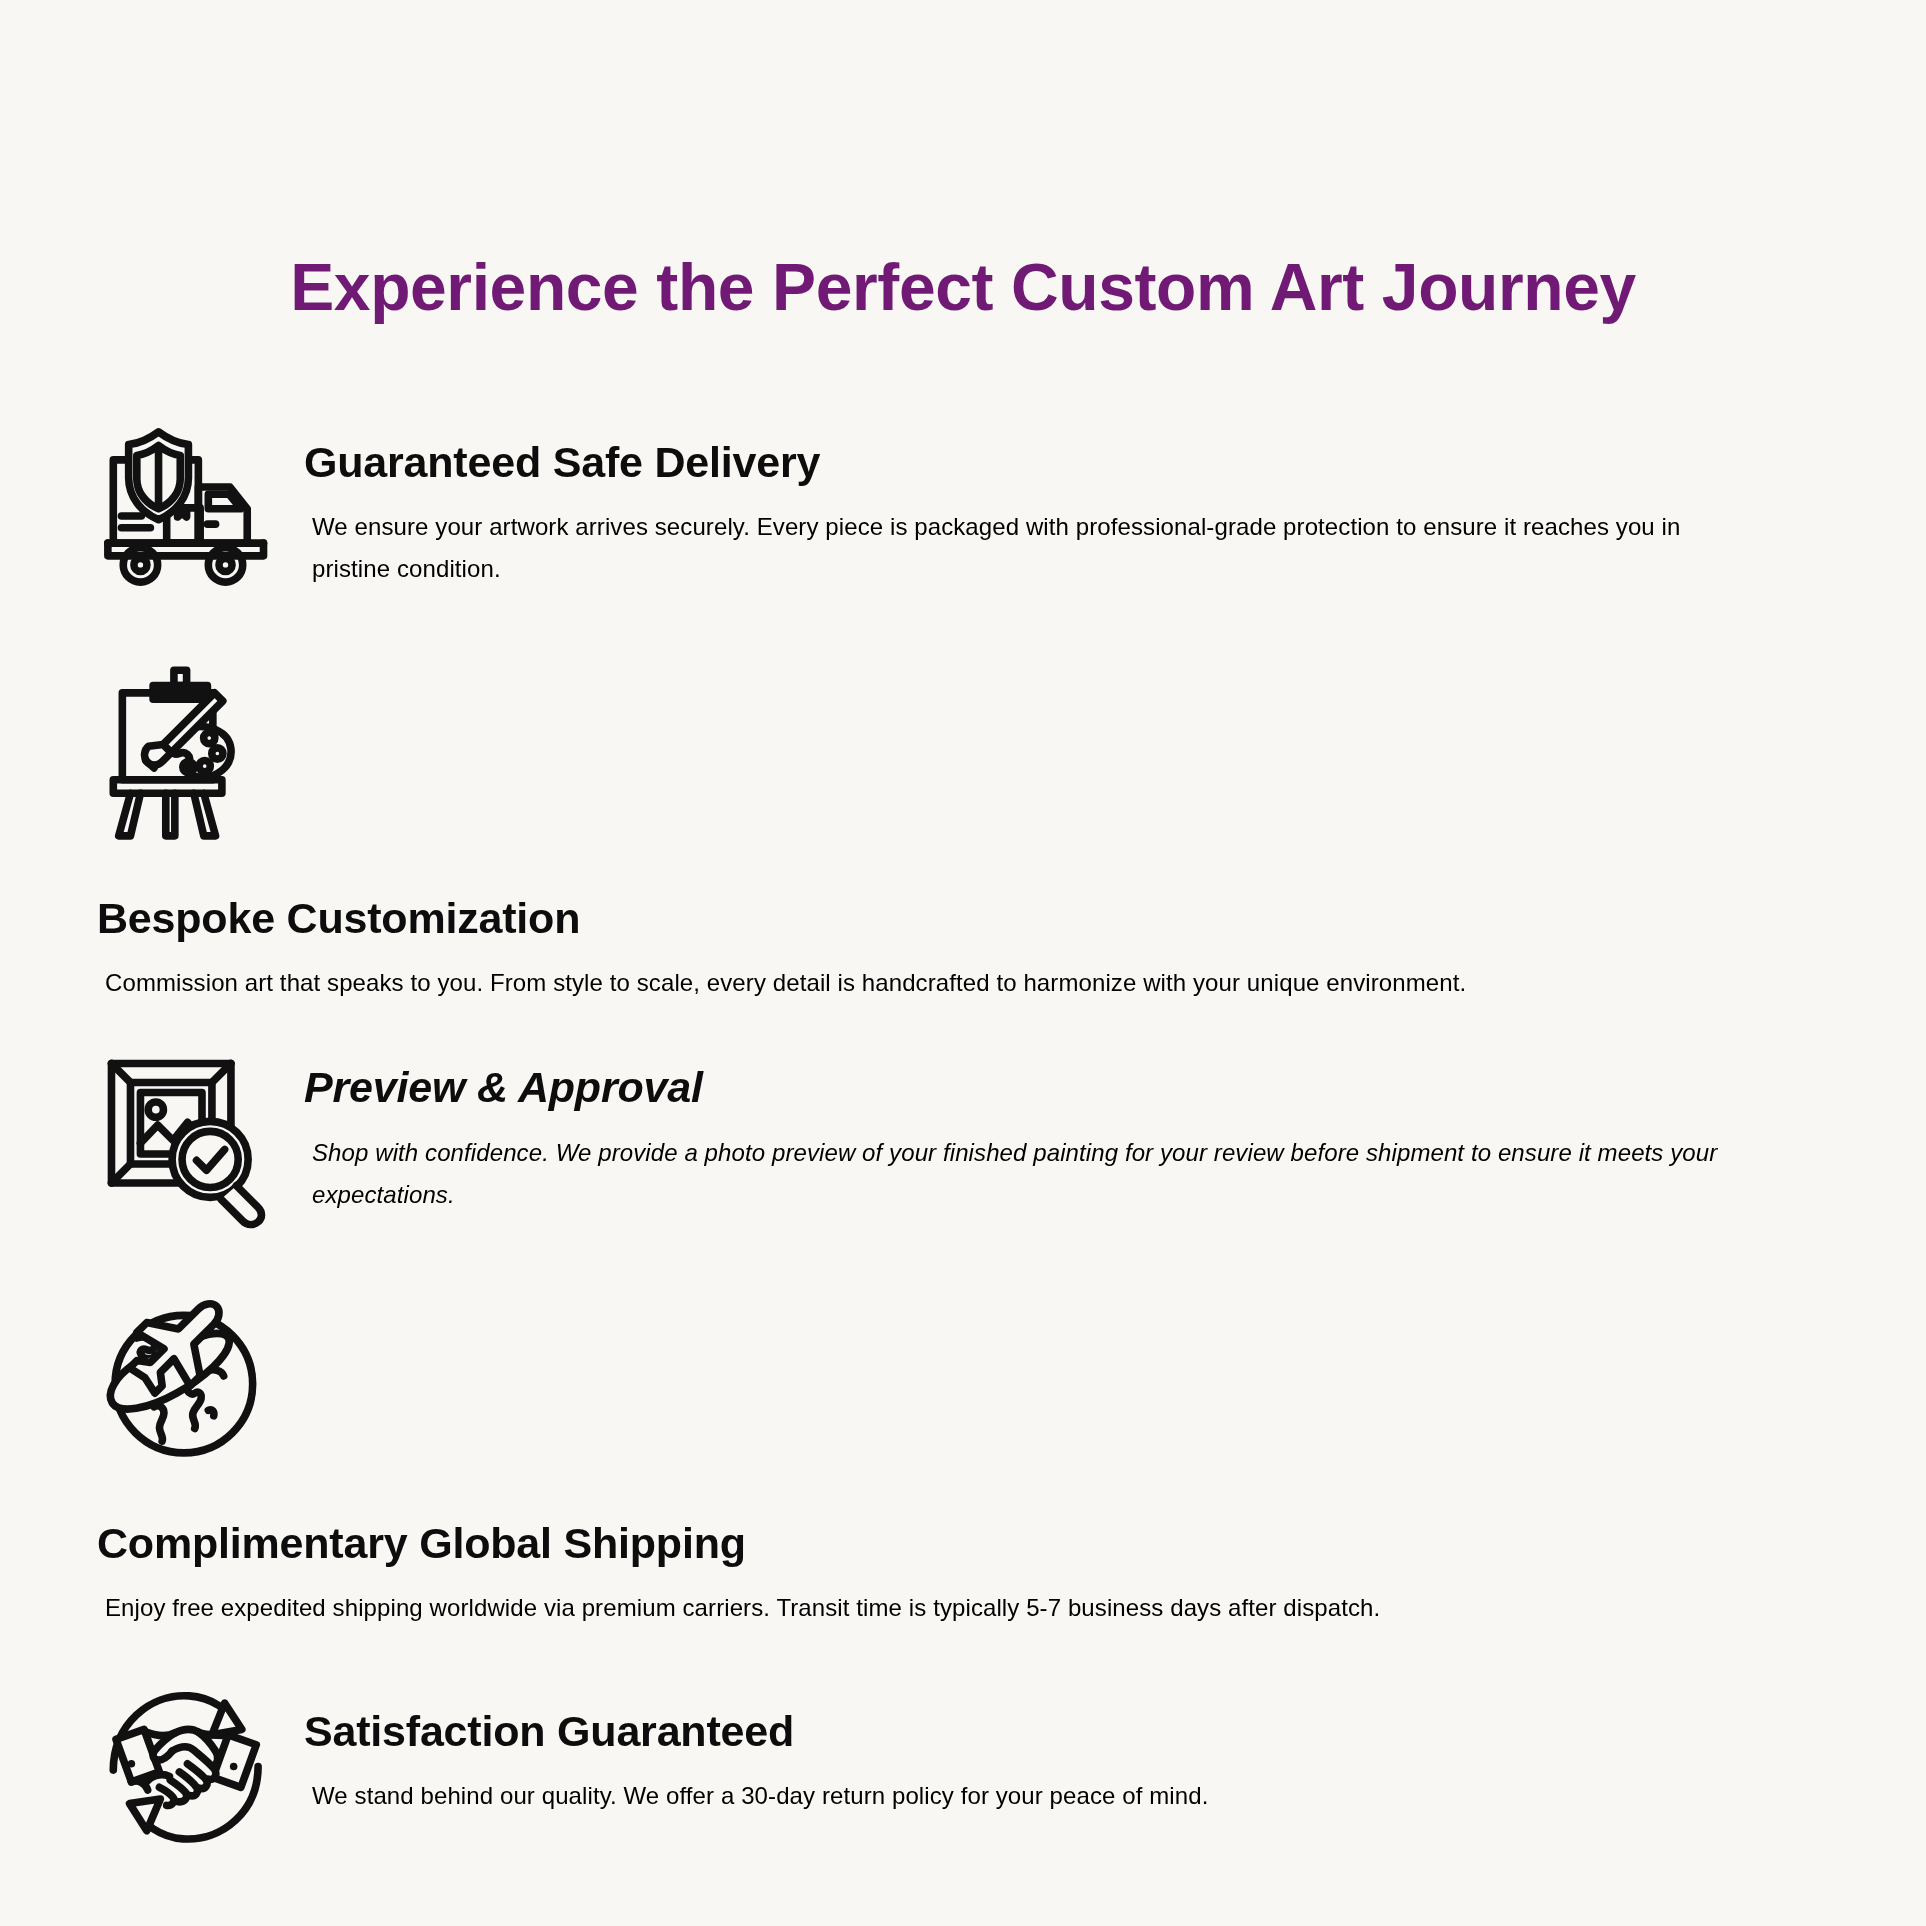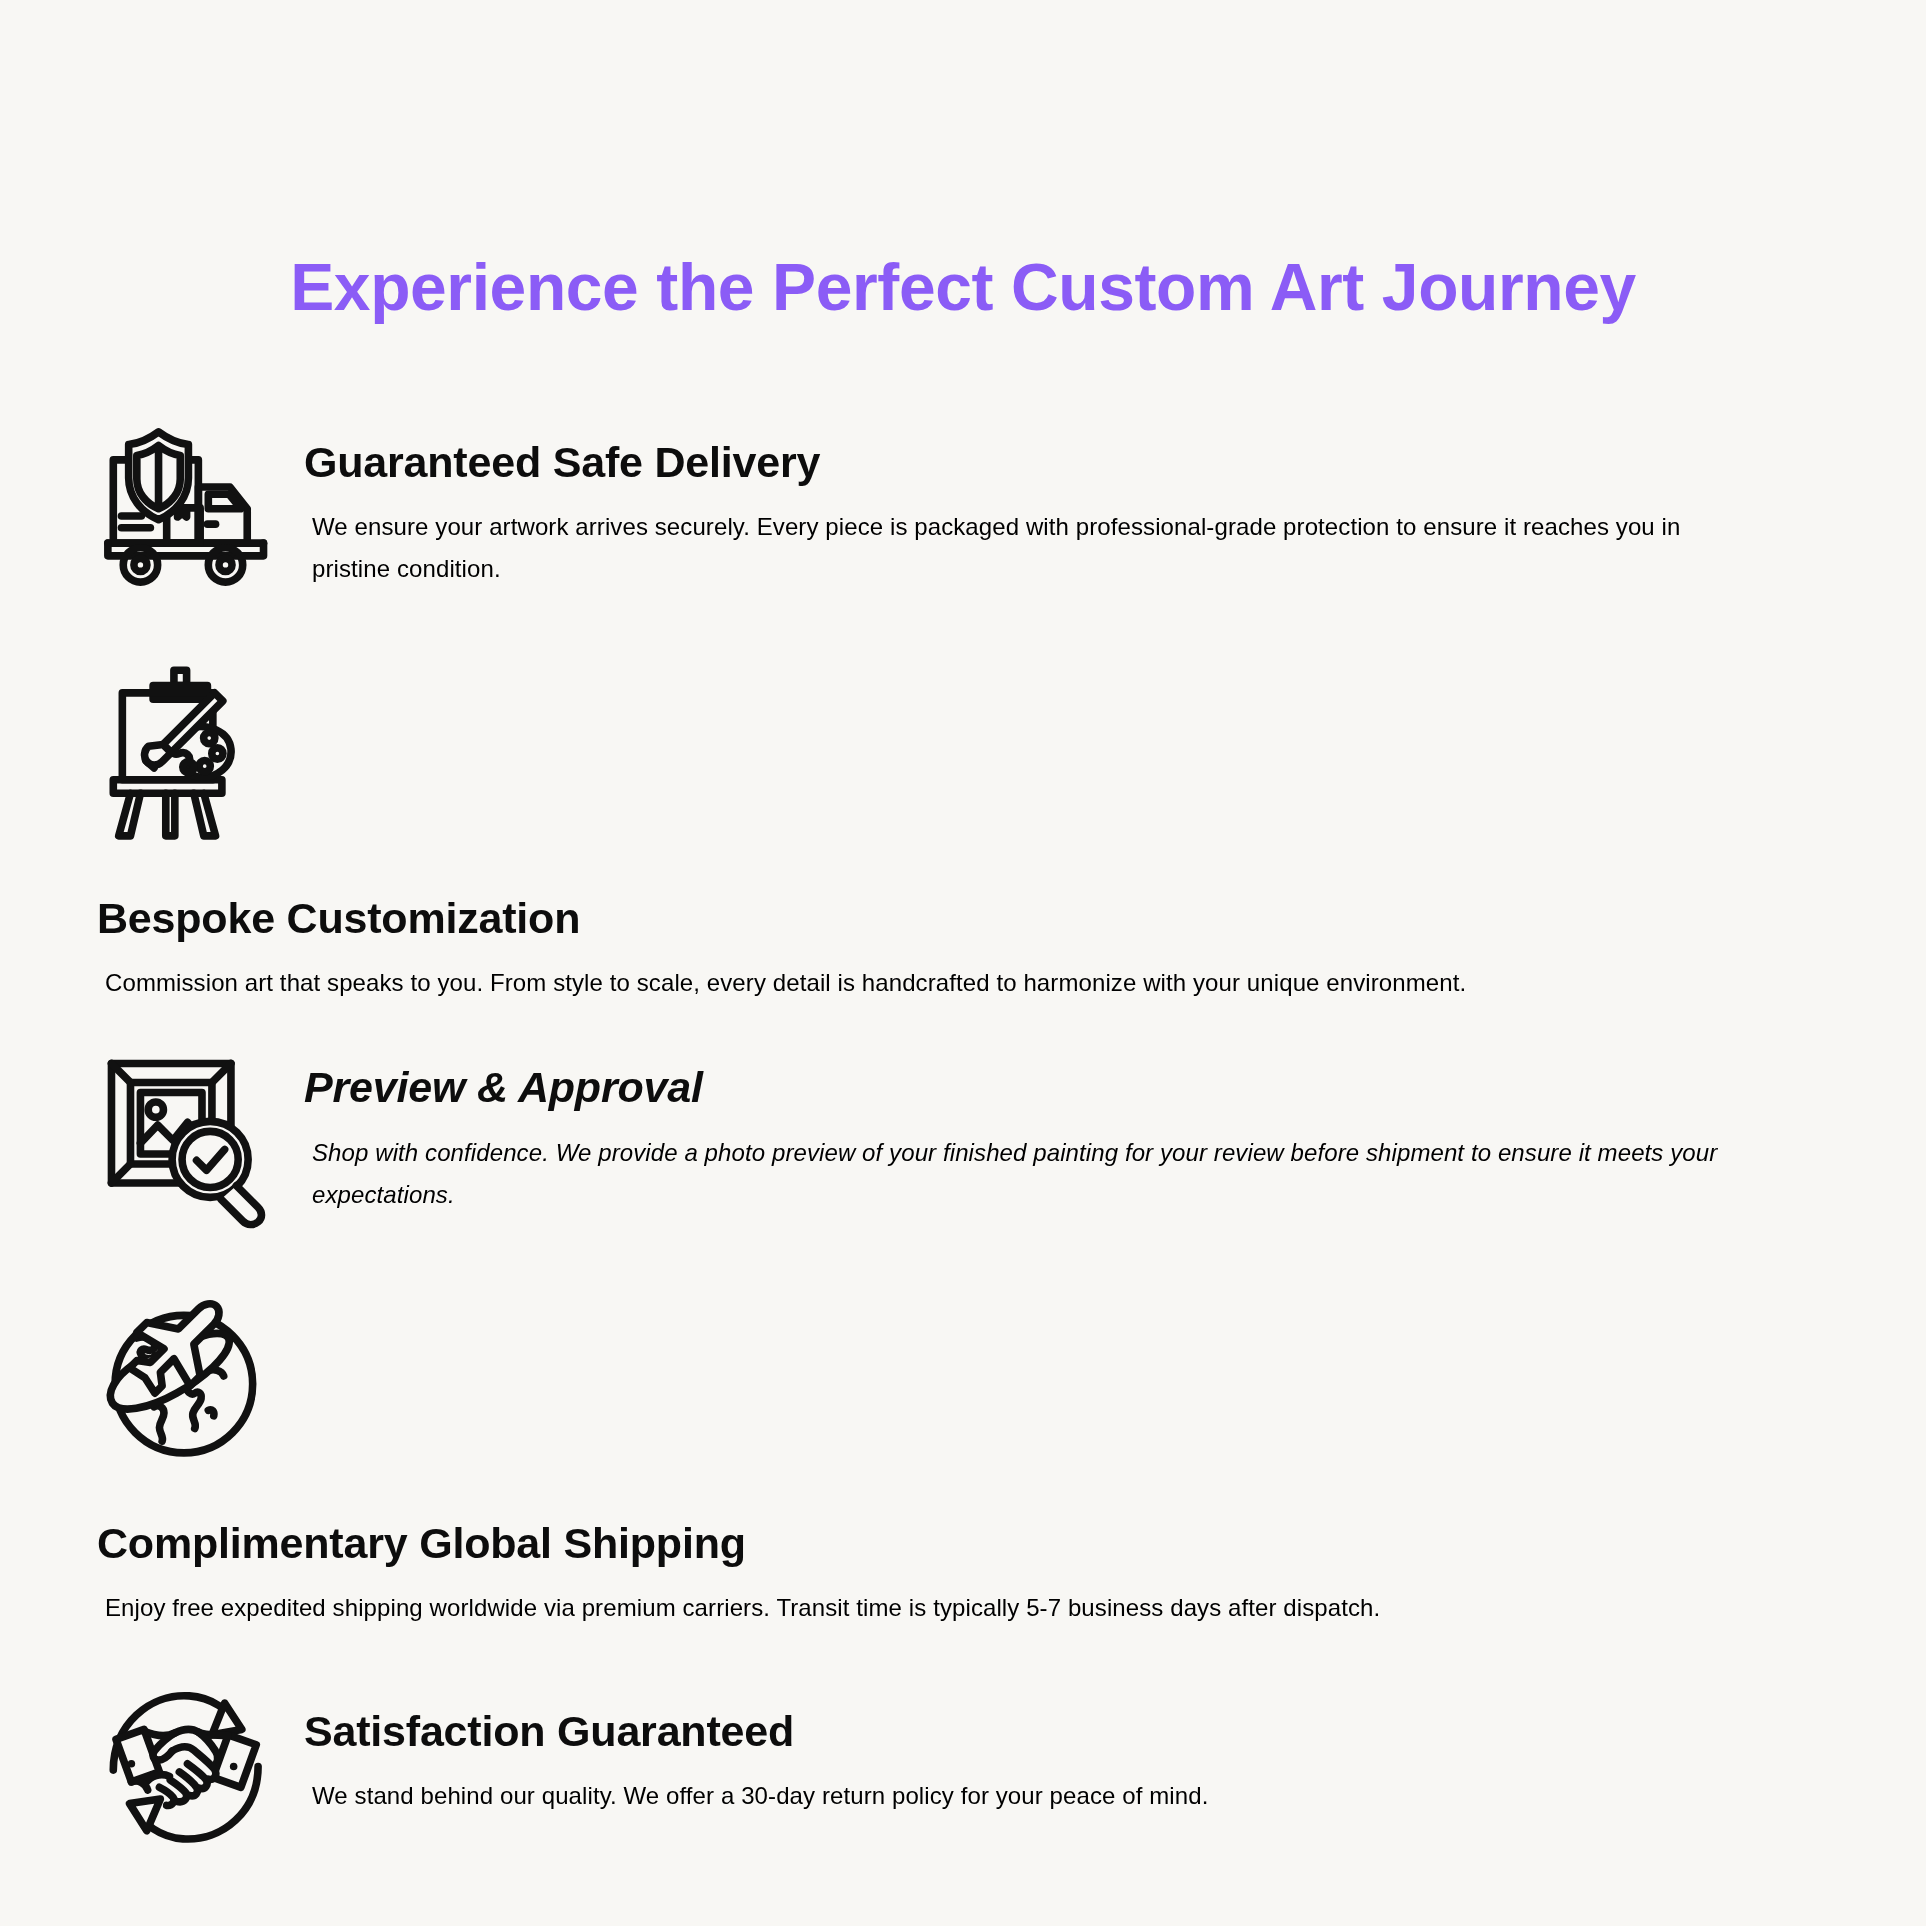--- a/index.html
+++ b/index.html
@@ -26,21 +26,21 @@
   .page-title {
     position: absolute;
     left: 0;
     top: 207px;
     width: 1926px;
     text-align: center;
     font-size: 66px;
     line-height: 1.1;
     font-weight: 700;
     letter-spacing: -0.4px;
-    color: #8b5cf6;
+    color: #701a75;
     font-family: "Liberation Sans", sans-serif;
   }
 
   .feature-list {
     position: absolute;
     left: 6px;
     top: 416px;
     width: 1926px;
   }
 

